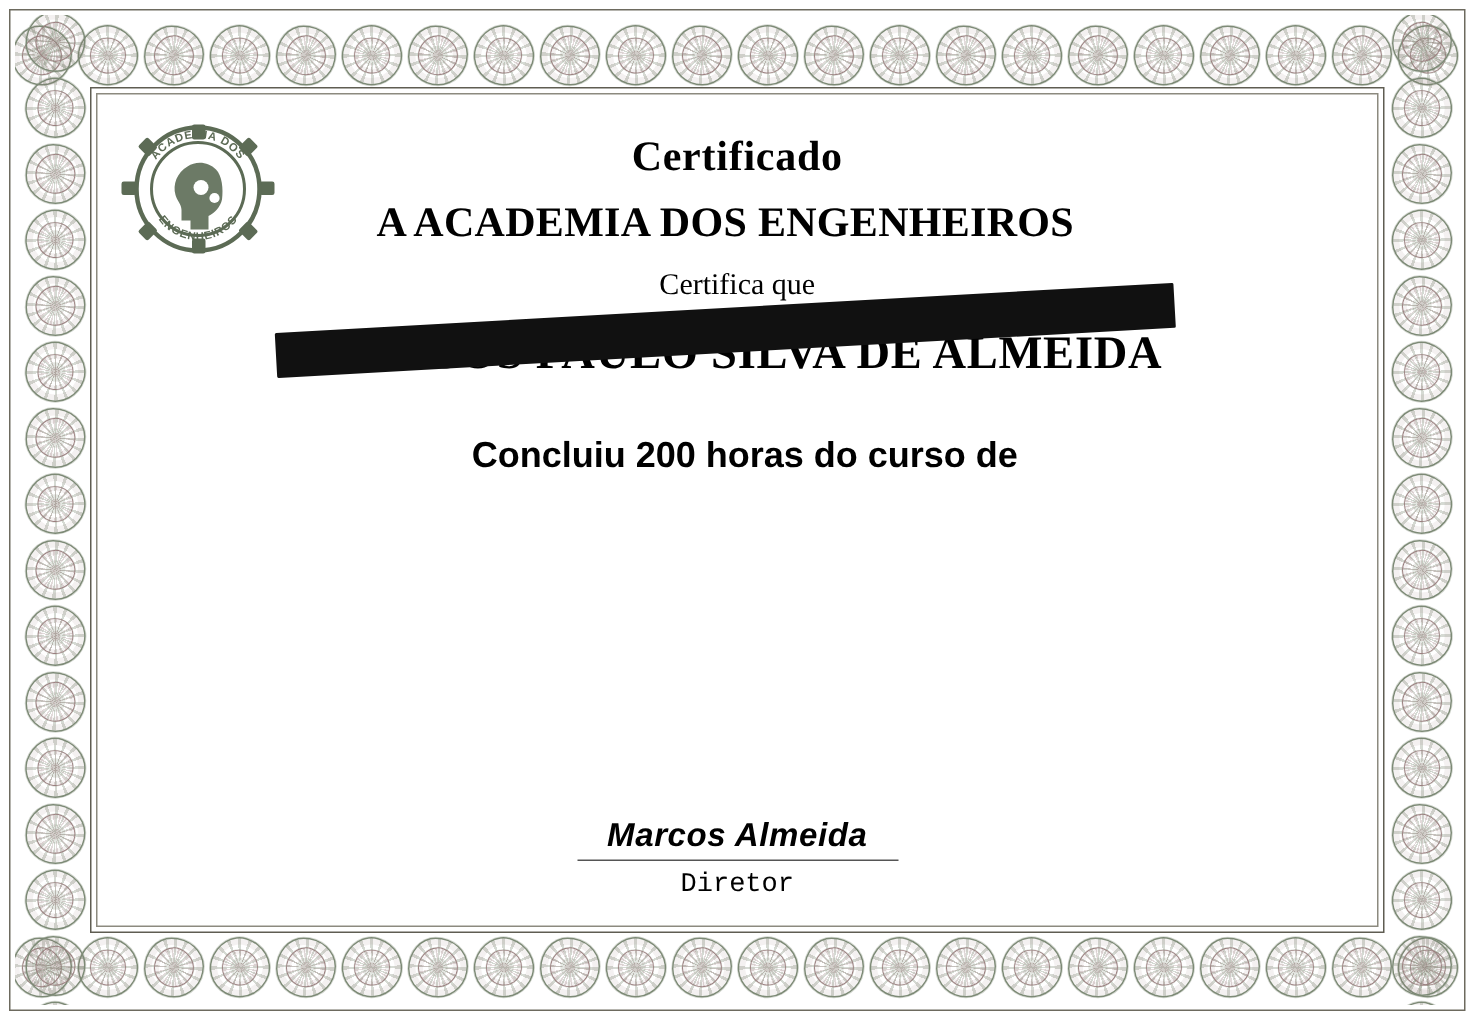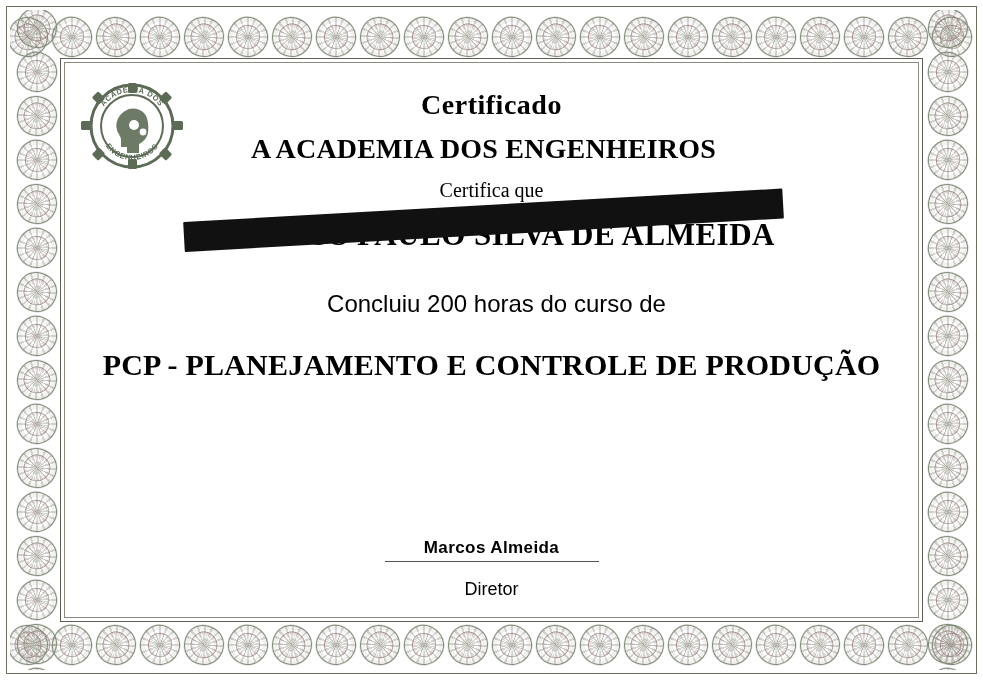--- a/index.html
+++ b/index.html
@@ -165,21 +165,21 @@
     background: #111111;
     transform: rotate(-3.2deg);
     transform-origin: left center;
     border-radius: 1px;
   }
 
   .hours {
     margin: 22px 0 0 0;
     font-family: "Liberation Sans", sans-serif;
     font-size: 24px;
-    font-weight: normal;
+    font-weight: bold;
     padding-left: 10px;
   }
   .course {
     margin: 30px 0 0 0;
     font-family: "Liberation Serif", serif;
     font-weight: bold;
     font-size: 30px;
     letter-spacing: 0.2px;
   }
   .date {
@@ -190,33 +190,34 @@
 
   .signature-block {
     position: absolute;
     left: 0;
     right: 0;
     bottom: 16px;
     text-align: center;
   }
   .signature-name {
     font-family: "Liberation Sans", sans-serif;
-    font-weight: bold;
-    font-size: 17px;
+    font-style: italic;
+    font-weight: bold;
+    font-size: 22px;
     letter-spacing: 0.4px;
   }
   .signature-rule {
     width: 214px;
     height: 1px;
     background: #555555;
     margin: 3px auto 0 auto;
   }
   .signature-role {
-    margin-top: 17px;
-    font-family: Liberation Sans, sans-serif;
+    margin-top: 6px;
+    font-family: Liberation Mono, monospace;
     font-size: 18px;
   }
 </style>
 </head>
 <body>
 
 <div id="certificate">
 
   <div class="border-outer"></div>
 
@@ -357,21 +358,20 @@
 
     <p class="certifies">Certifica que</p>
 
     <div class="name-wrap">
       <div class="name">MARCOS PAULO SILVA DE ALMEIDA</div>
       <div class="redaction"></div>
     </div>
 
     <p class="hours">Concluiu  200 horas do curso de</p>
 
-    <h3 class="course">PCP - PLANEJAMENTO E CONTROLE DE PRODUÇÃO</h3>
 
 
     <div class="signature-block">
       <div class="signature-name">Marcos Almeida</div>
       <div class="signature-rule"></div>
       <div class="signature-role">Diretor</div>
     </div>
 
   </div>
 </div>

